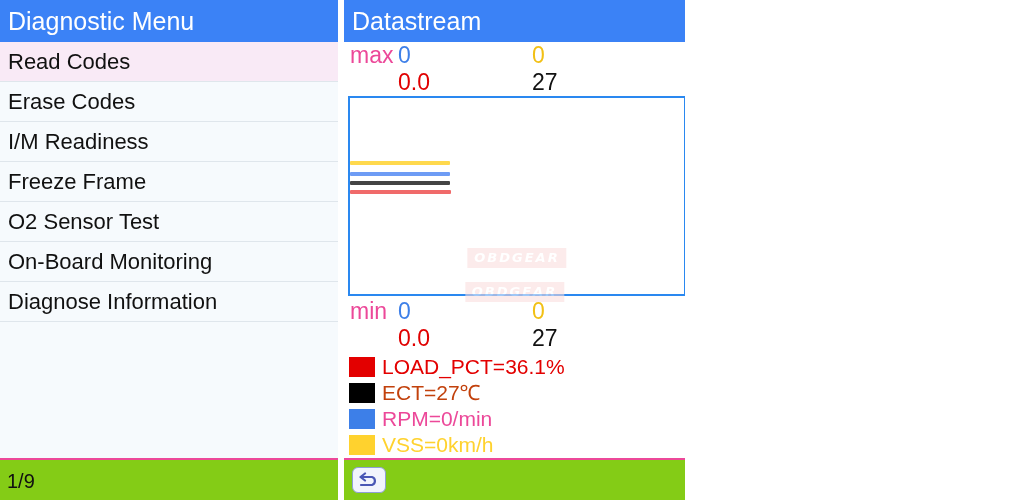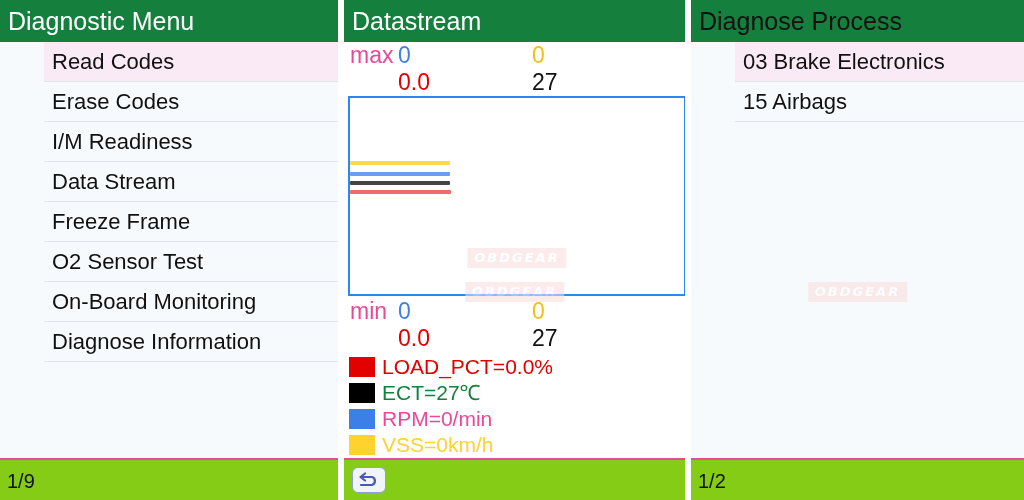--- a/index.html
+++ b/index.html
@@ -29,39 +29,38 @@
     flex-direction: column;
     overflow: hidden;
   }
   .panel-left   { width: 338px; }
   .gap          { width: 6px; background: #ffffff; height: 500px; flex: 0 0 6px; }
   .panel-mid    { width: 341px; }
   .panel-right  { width: 333px; }
 
   .panel-title {
     height: 42px;
-    background: #15803d;
+    background: #3b82f6;
     color: #ffffff;
     font-size: 25px;
     line-height: 42px;
     padding-left: 8px;
     box-sizing: border-box;
     letter-spacing: 0px;
     white-space: nowrap;
     overflow: hidden;
     flex: 0 0 42px;
   }
   .panel-title.dark-title { color: #111111; }
 
   
   .menu-list {
     flex: 1 1 auto;
     position: relative;
     overflow: hidden;
-    padding-left: 44px;
   }
   .menu-item {
     height: 40px;
     line-height: 40px;
     font-size: 22px;
     color: #111111;
     padding-left: 8px;
     box-sizing: border-box;
     border-bottom: 1px solid #dfe6ec;
     background: #f6fafd;
@@ -207,21 +206,20 @@
 
 <div id="app">
 
   <div class="panel panel-left">
     <div class="panel-title">Diagnostic Menu</div>
     <div class="menu-list">
       <div class="watermark">OBDGEAR</div>
       <div class="menu-item selected">Read  Codes</div>
       <div class="menu-item">Erase  Codes</div>
       <div class="menu-item">I/M  Readiness</div>
-      <div class="menu-item">Data  Stream</div>
       <div class="menu-item">Freeze  Frame</div>
       <div class="menu-item">O2  Sensor  Test</div>
       <div class="menu-item">On-Board  Monitoring</div>
       <div class="menu-item">Diagnose  Information</div>
     </div>
     <div class="status-bar">1/9</div>
   </div>
 
   <div class="gap"></div>
 
@@ -260,25 +258,25 @@
         </div>
         <div class="mm-row">
           <span class="mm-c1" id="min-c3" style="color: rgb(224, 0, 0);">0.0</span>
           <span class="mm-c2" id="min-c4" style="color: rgb(17, 17, 17);">27</span>
         </div>
       </div>
 
       <div class="legend" style="top:312px;">
         <div class="legend-row">
           <span class="legend-swatch" id="sw0" style="background: rgb(227, 0, 0);"></span>
-          <span class="legend-text" id="lt0" style="color: rgb(227, 0, 0);">LOAD_PCT=0.0%</span>
+          <span class="legend-text" id="lt0" style="color: rgb(227, 0, 0);">LOAD_PCT=36.1%</span>
         </div>
         <div class="legend-row">
           <span class="legend-swatch" id="sw1" style="background: rgb(0, 0, 0);"></span>
-          <span class="legend-text" id="lt1" style="color: #15803d;">ECT=27℃</span>
+          <span class="legend-text" id="lt1" style="color: #c2410c;">ECT=27℃</span>
         </div>
         <div class="legend-row">
           <span class="legend-swatch" id="sw2" style="background: rgb(61, 127, 232);"></span>
           <span class="legend-text" id="lt2" style="color: #ec4899;">RPM=0/min</span>
         </div>
         <div class="legend-row">
           <span class="legend-swatch" id="sw3" style="background: rgb(255, 210, 46);"></span>
           <span class="legend-text" id="lt3" style="color: rgb(255, 210, 46);">VSS=0km/h</span>
         </div>
       </div>
@@ -290,23 +288,14 @@
         <svg width="22" height="16" viewBox="0 0 22 16">
           <path d="M3 5 H14 A4.2 4.2 0 0 1 14 13 H3" fill="none" stroke="#4a57b5" stroke-width="2.2" stroke-linecap="round"></path>
           <path d="M7 1.5 L2.5 5 L7 8.5" fill="none" stroke="#4a57b5" stroke-width="2.2" stroke-linecap="round" stroke-linejoin="round"></path>
         </svg>
       </div>
     </div>
   </div>
 
   <div class="gap"></div>
 
-  <div class="panel panel-right">
-    <div class="panel-title dark-title">Diagnose Process</div>
-    <div class="menu-list">
-      <div class="watermark">OBDGEAR</div>
-      <div class="menu-item selected">03  Brake  Electronics</div>
-      <div class="menu-item">15  Airbags</div>
-    </div>
-    <div class="status-bar">1/2</div>
-  </div>
 
 </div>
 
 </body></html>

